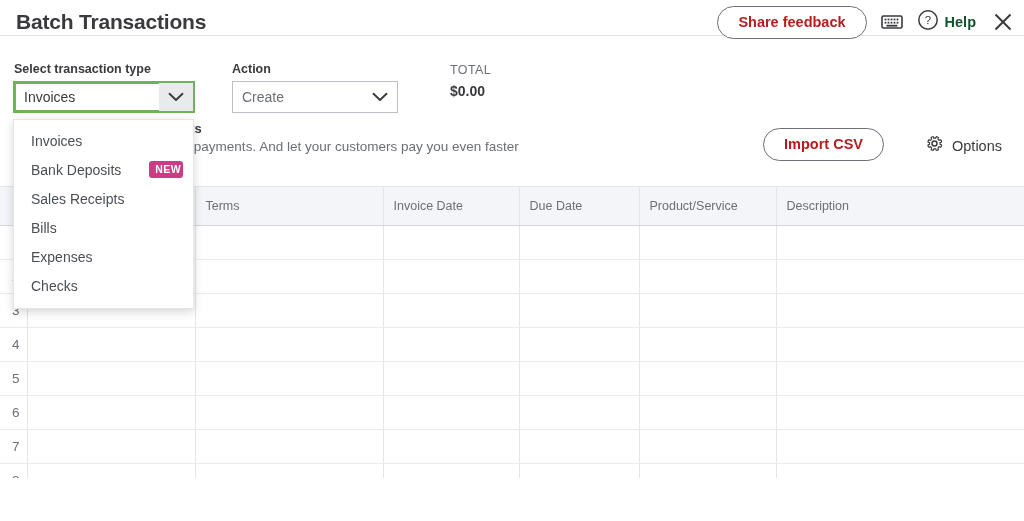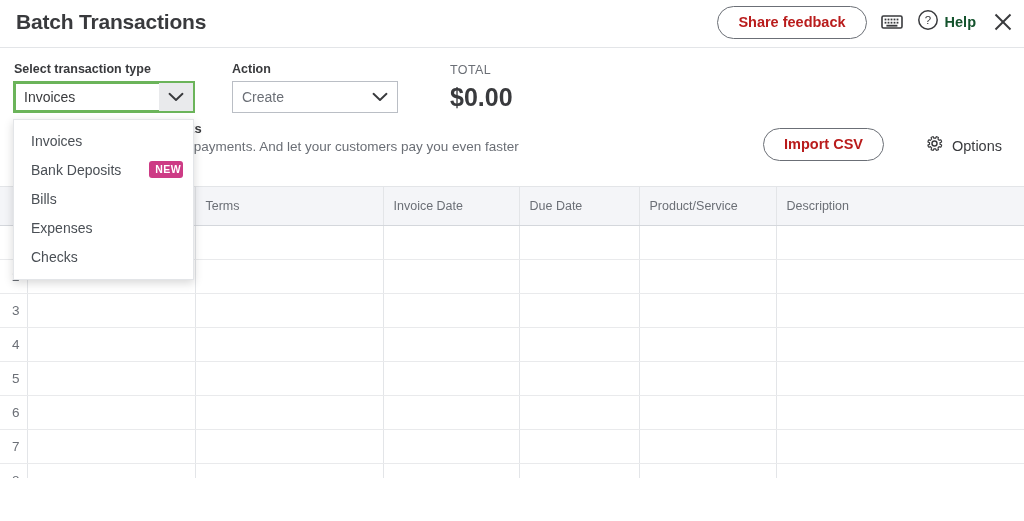--- a/index.html
+++ b/index.html
@@ -15,21 +15,21 @@
   .app {
     position: relative;
     width: 1024px; height: 521px;
     background: #ffffff;
     overflow: hidden;
   }
 
   
   .titlebar {
     position: absolute; left: 0; top: 0;
-    width: 1024px; height: 48px;
+    width: 1024px; height: 36px;
     border-bottom: 1px solid #e3e5e8;
     background: #fff;
   }
   .page-title {
     position: absolute; left: 16px; top: 10px;
     font-size: 21px; font-weight: bold;
     letter-spacing: -0.2px;
     color: #393a3d;
   }
   .hdr-right {
@@ -84,21 +84,21 @@
     height: 100%;
   }
   .sel-box.focused .caret { background: #e9eaec; }
 
   .total-label {
     position: absolute; left: 450px; top: 63px;
     font-size: 12.5px; color: #6b6f76; letter-spacing: 0.4px;
   }
   .total-value {
     position: absolute; left: 450px; top: 83px;
-    font-size: 25px; font-weight: bold; color: #393a3d; text-align: center;
+    font-size: 14px; font-weight: bold; color: #393a3d; text-align: center;
   }
 
   
   .promo-head {
     position: absolute; left: 16px; top: 121px;
     font-size: 13px; font-weight: bold; color: #393a3d;
     white-space: nowrap;
   }
   .promo-sub {
     position: absolute; left: 16px; top: 139px;
@@ -426,20 +426,23 @@
 
   <div class="menu">
     <div class="menu-item">
       <span>Invoices</span>
     </div>
     <div class="menu-item">
       <span>Bank Deposits</span>
       <span class="badge-new">NEW</span>
     </div>
     <div class="menu-item">
+      <span>Sales Receipts</span>
+    </div>
+    <div class="menu-item">
       <span>Bills</span>
     </div>
     <div class="menu-item">
       <span>Expenses</span>
     </div>
     <div class="menu-item">
       <span>Checks</span>
     </div>
   </div>
 

